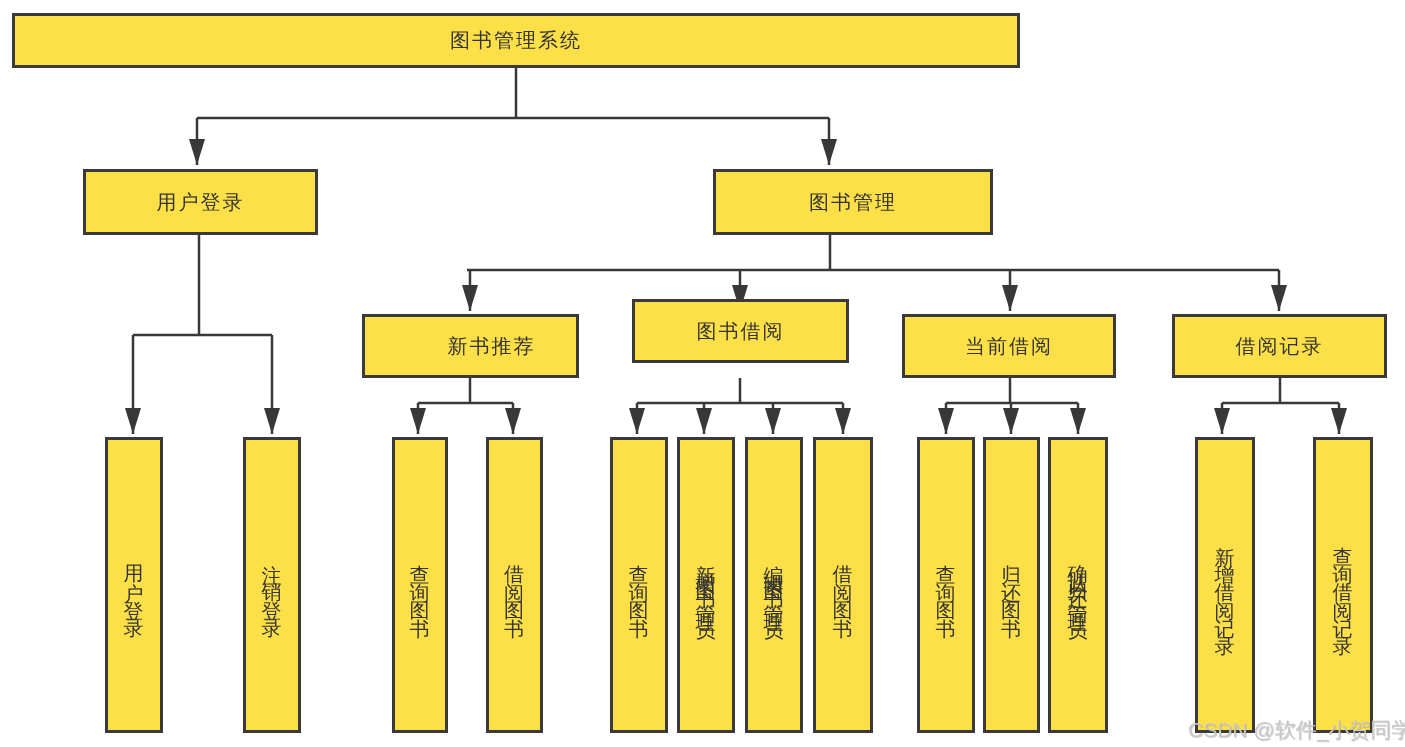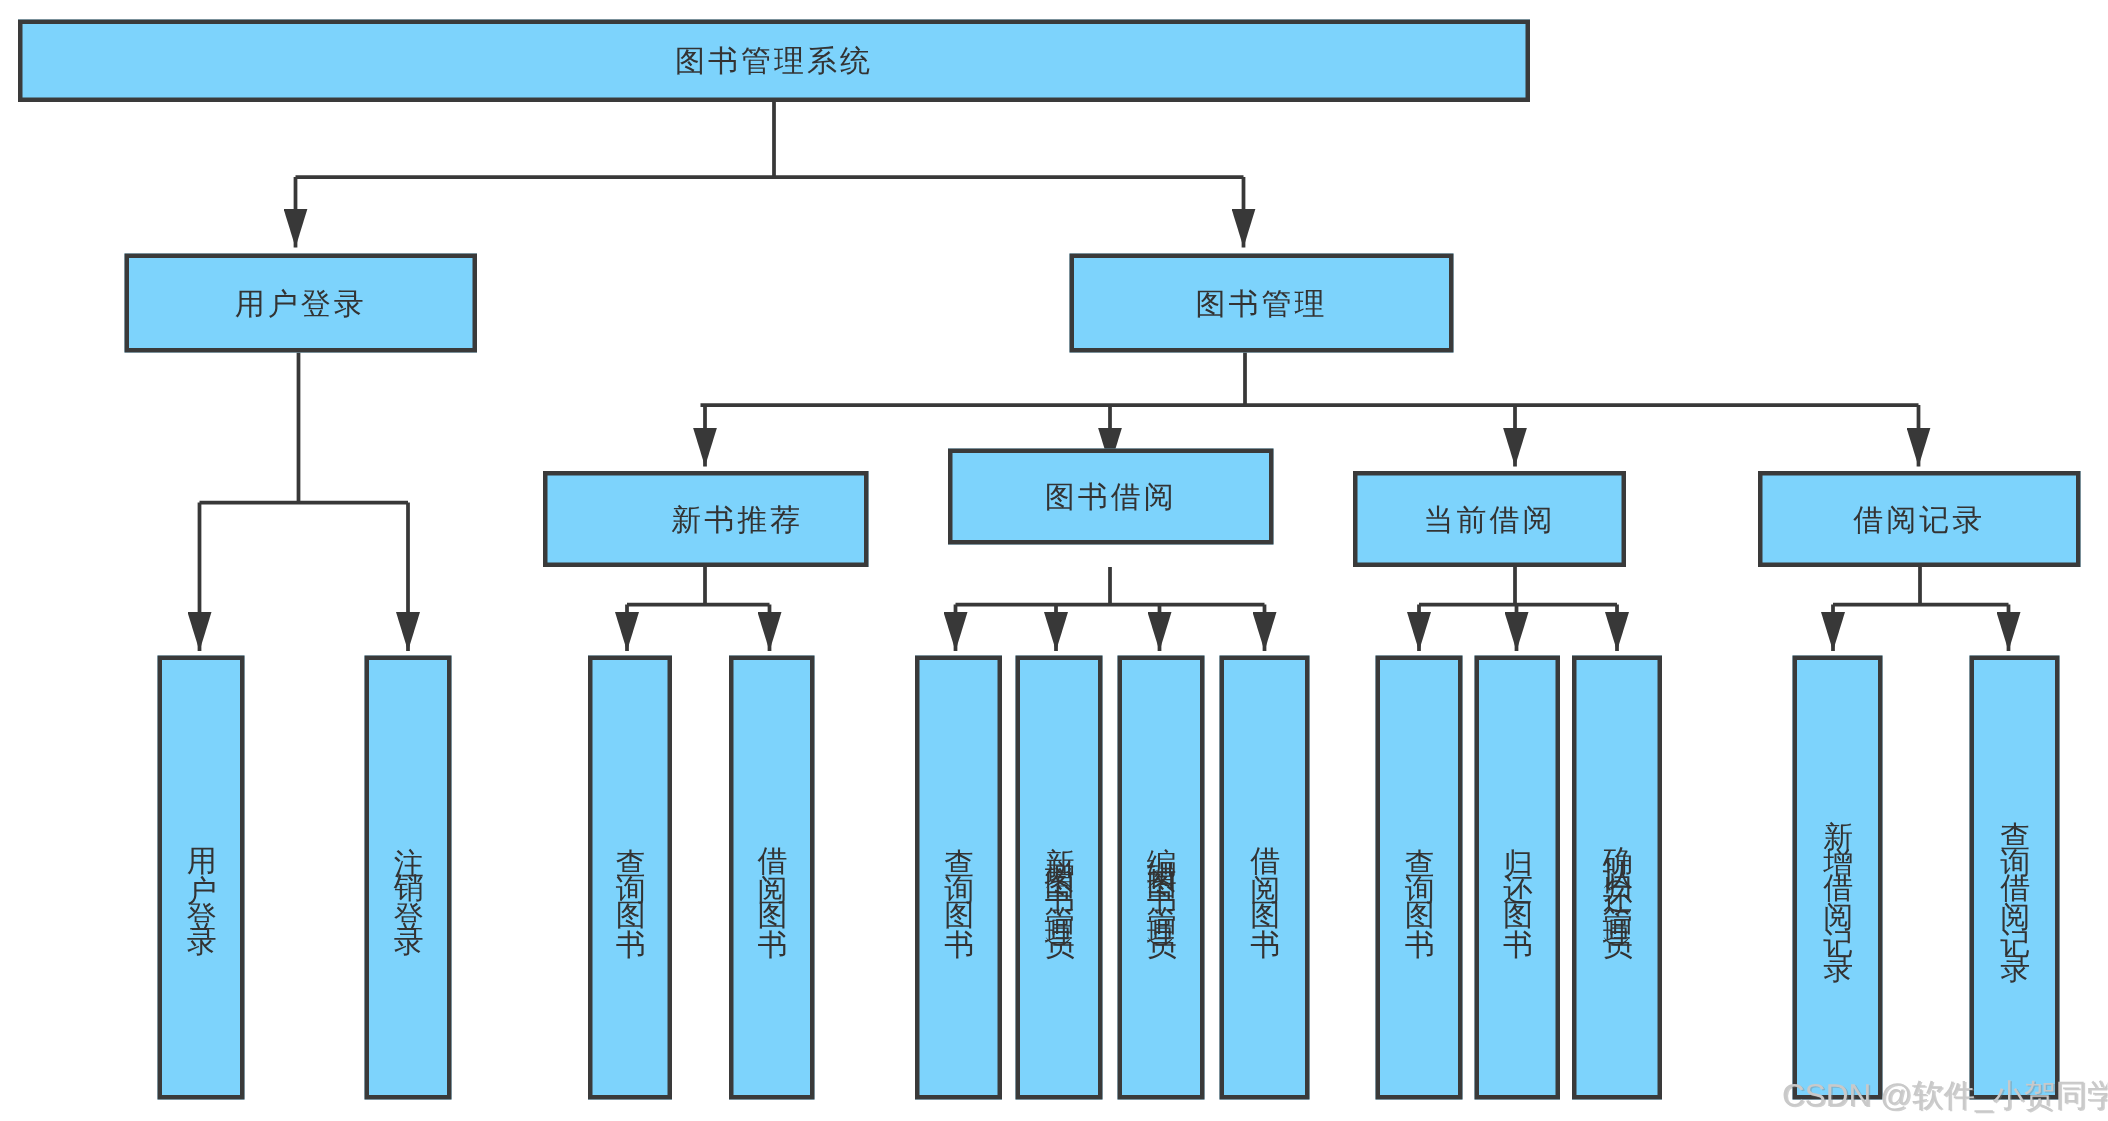--- a/index.html
+++ b/index.html
@@ -21,21 +21,21 @@
     position: absolute;
     left: 0;
     top: 0;
     width: 1405px;
     height: 747px;
     z-index: 1;
   }
   .node {
     position: absolute;
     box-sizing: border-box;
-    background: #7dd3fc;
+    background: #fde047;
     border: 3px solid #3a3a3a;
     display: flex;
     align-items: center;
     justify-content: center;
     z-index: 2;
     color: #333333;
   }
   .hnode {
     font-size: 20px;
     letter-spacing: 2px;
@@ -113,25 +113,25 @@
       <path d="M1280 378 L1280 403"></path>
       <path d="M1222 403 L1339 403"></path>
       <path d="M1222 403 L1222 434" marker-end="url(#arrow)"></path>
       <path d="M1339 403 L1339 434" marker-end="url(#arrow)"></path>
     </g>
   </svg>
 
   <div class="node hnode" style="left:12px; top:13px; width:1008px; height:55px;">图书管理系统</div>
 
   <div class="node hnode" style="left:83px; top:169px; width:235px; height:66px;">用户登录</div>
-  <div class="node hnode" style="left:713px; top:169px; width:256px; height:66px;">图书管理</div>
+  <div class="node hnode" style="left:713px; top:169px; width:280px; height:66px;">图书管理</div>
 
   <div class="node hnode" style="left:362px; top:314px; width:217px; height:64px;padding-left:42px;">新书推荐</div>
   <div class="node hnode" style="left:632px; top:299px; width:217px; height:64px;">图书借阅</div>
-  <div class="node hnode" style="left:902px; top:314px; width:182px; height:64px;">当前借阅</div>
+  <div class="node hnode" style="left:902px; top:314px; width:214px; height:64px;">当前借阅</div>
   <div class="node hnode" style="left:1172px; top:314px; width:215px; height:64px;">借阅记录</div>
 
   <div class="node vnode vshort" style="left:105px; top:437px; width:58px; height:296px;">
     <span>用户登录</span>
   </div>
   <div class="node vnode vshort" style="left:243px; top:437px; width:58px; height:296px;">
     <span>注销登录</span>
   </div>
 
   <div class="node vnode vshort" style="left:392px; top:437px; width:56px; height:296px;">

